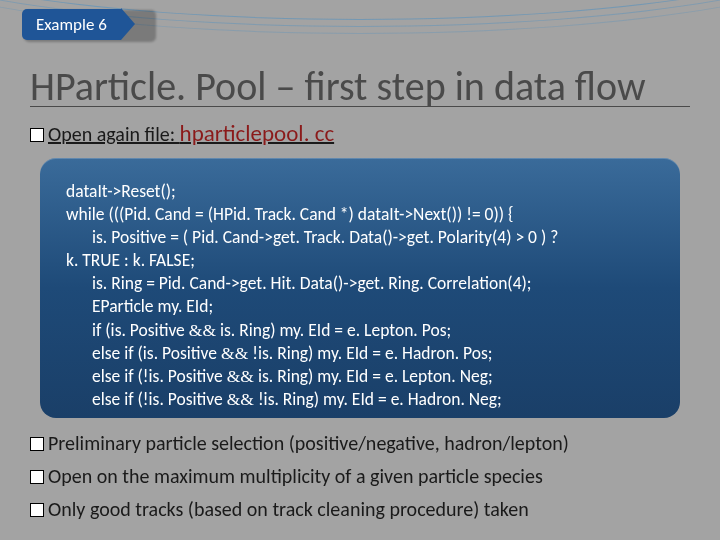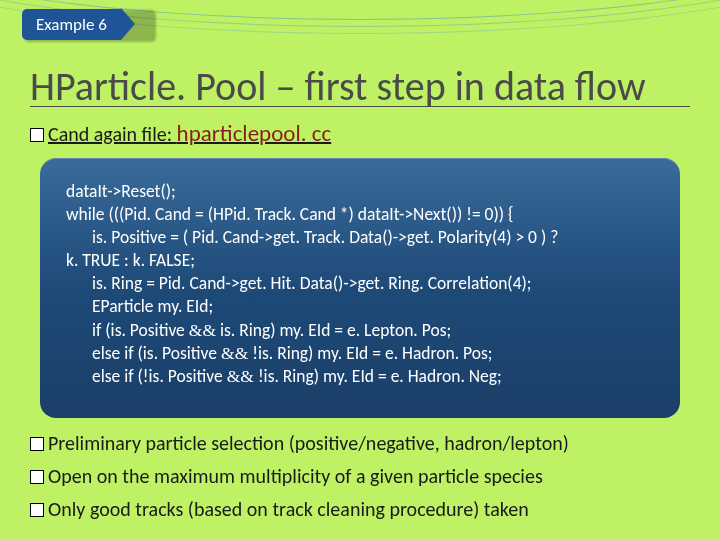--- a/index.html
+++ b/index.html
@@ -1,17 +1,17 @@
 <!DOCTYPE html>
 <html><head>
 <meta charset="utf-8">
 <style>
   * { margin: 0; padding: 0; box-sizing: border-box; }
   html, body { width: 720px; height: 540px; font-family: Calibri, Arial, sans-serif; background: #fff; overflow: hidden; }
-  .slide { width: 720px; height: 540px; position: relative; background: #bef264; }
+  .slide { width: 720px; height: 540px; position: relative; background: #a3a3a3; }
 
   
   .wave-wrap { position: absolute; top: -40px; left: 0; right: 0; height: 90px; pointer-events: none; }
   .wave { position: absolute; left: -150px; right: -150px; height: 260px; border: 1px solid rgba(60,140,200,0.45); border-radius: 50% / 35%; }
   .wave.w1 { top: -200px; }
   .wave.w2 { top: -193px; border-color: rgba(60,140,200,0.35); }
   .wave.w3 { top: -186px; border-color: rgba(60,140,200,0.25); }
 
   
   .badge { position: absolute; top: 8px; left: 22px; height: 32px; display: flex; align-items: center; }
@@ -50,34 +50,35 @@
     <div class="badge-shadow"></div>
     <div class="badge-body">Example 6</div>
     <div class="badge-arrow"></div>
   </div>
 
   <div class="title">HParticle. Pool – first step in data flow</div>
   <div class="hr"></div>
 
   <div class="bullets1">
     <div class="bullet">
-      <span class="box"></span><span class="underline"><span>Cand again file: </span><span class="filename">hparticlepool. cc</span></span>
+      <span class="box"></span><span class="underline"><span>Open again file: </span><span class="filename">hparticlepool. cc</span></span>
     </div>
   </div>
 
   <div class="code-block">
     <div id="code-lines">
         <div class="indent0">dataIt-&gt;Reset();</div>
         <div class="indent0">while (((Pid. Cand = (HPid. Track. Cand *) dataIt-&gt;Next()) != 0))   {</div>
         <div class="indent1">is. Positive = ( Pid. Cand-&gt;get. Track. Data()-&gt;get. Polarity(4) &gt; 0 ) ?</div>
         <div class="indent0">k. TRUE : k. FALSE;</div>
         <div class="indent1">is. Ring = Pid. Cand-&gt;get. Hit. Data()-&gt;get. Ring. Correlation(4);</div>
         <div class="indent1">EParticle my. EId;</div>
         <div class="indent1">if (is. Positive <span class="amp">&amp;&amp;</span> is. Ring) my. EId = e. Lepton. Pos;</div>
         <div class="indent1">else if (is. Positive <span class="amp">&amp;&amp;</span> !is. Ring) my. EId = e. Hadron. Pos;</div>
+        <div class="indent1">else if (!is. Positive <span class="amp">&amp;&amp;</span> is. Ring) my. EId = e. Lepton. Neg;</div>
         <div class="indent1">else if (!is. Positive <span class="amp">&amp;&amp;</span> !is. Ring) my. EId = e. Hadron. Neg;</div>
       </div>
   </div>
 
   <div class="bullets2">
     <div class="bullet"><span class="box"></span><span>Preliminary particle selection (positive/negative, hadron/lepton)</span></div>
     <div class="bullet"><span class="box"></span><span>Open on the maximum multiplicity of a given particle species</span></div>
     <div class="bullet"><span class="box"></span><span>Only good tracks (based on track cleaning procedure) taken</span></div>
   </div>
 

